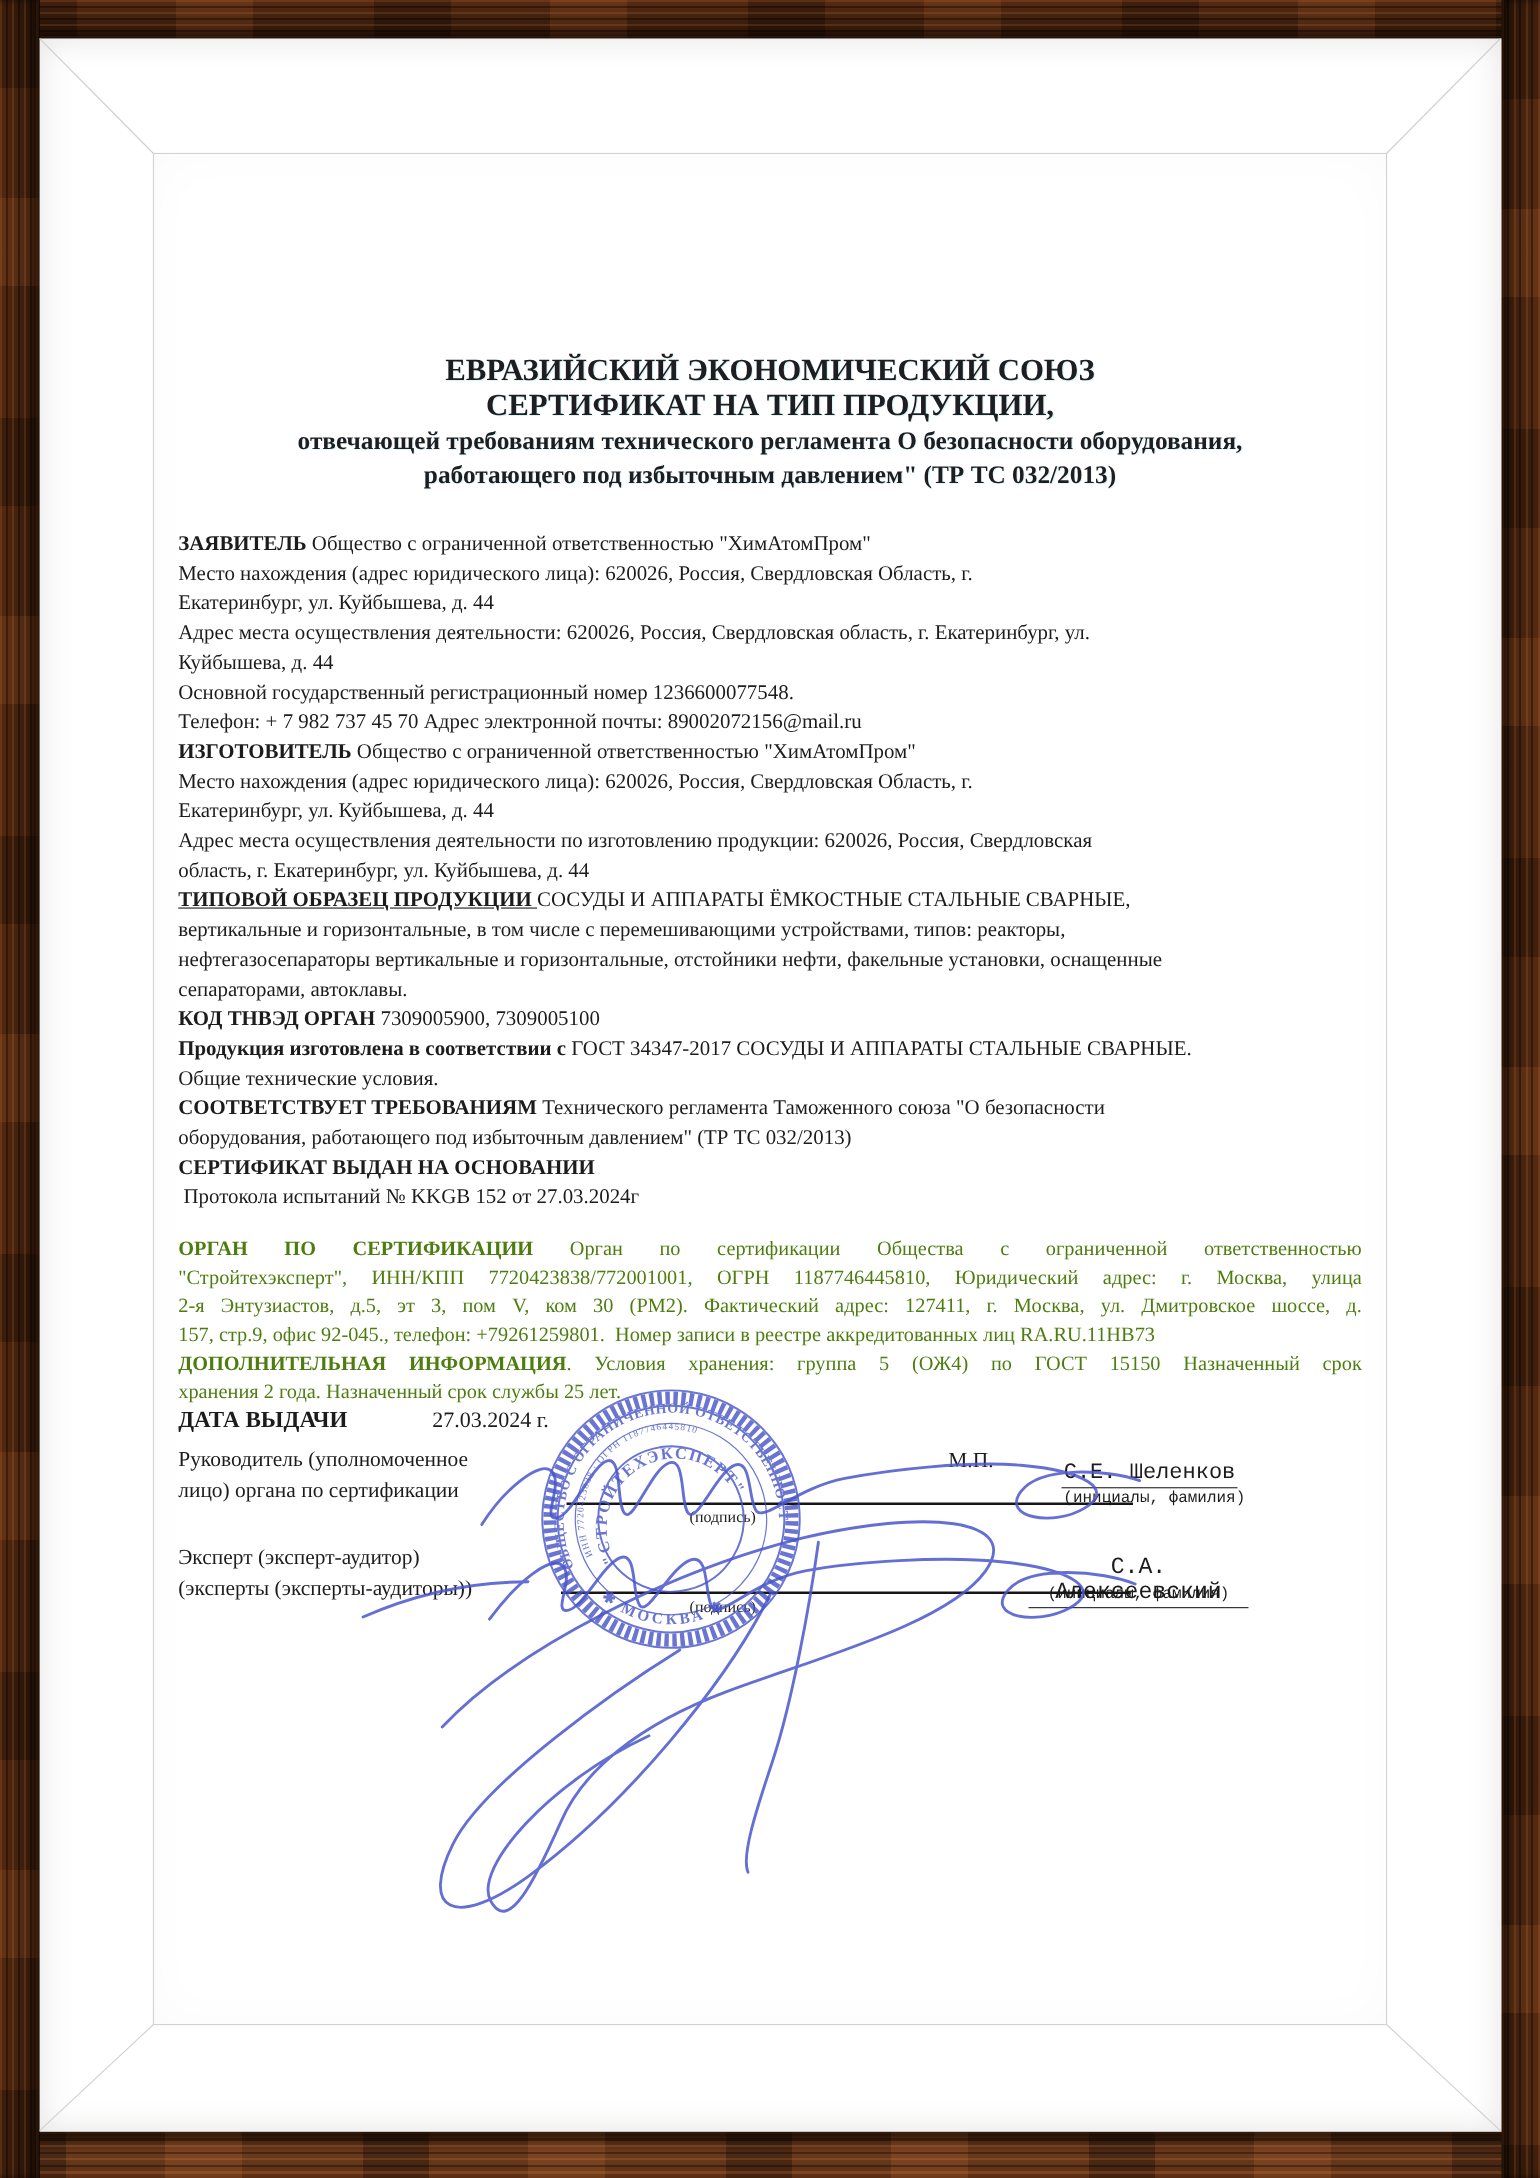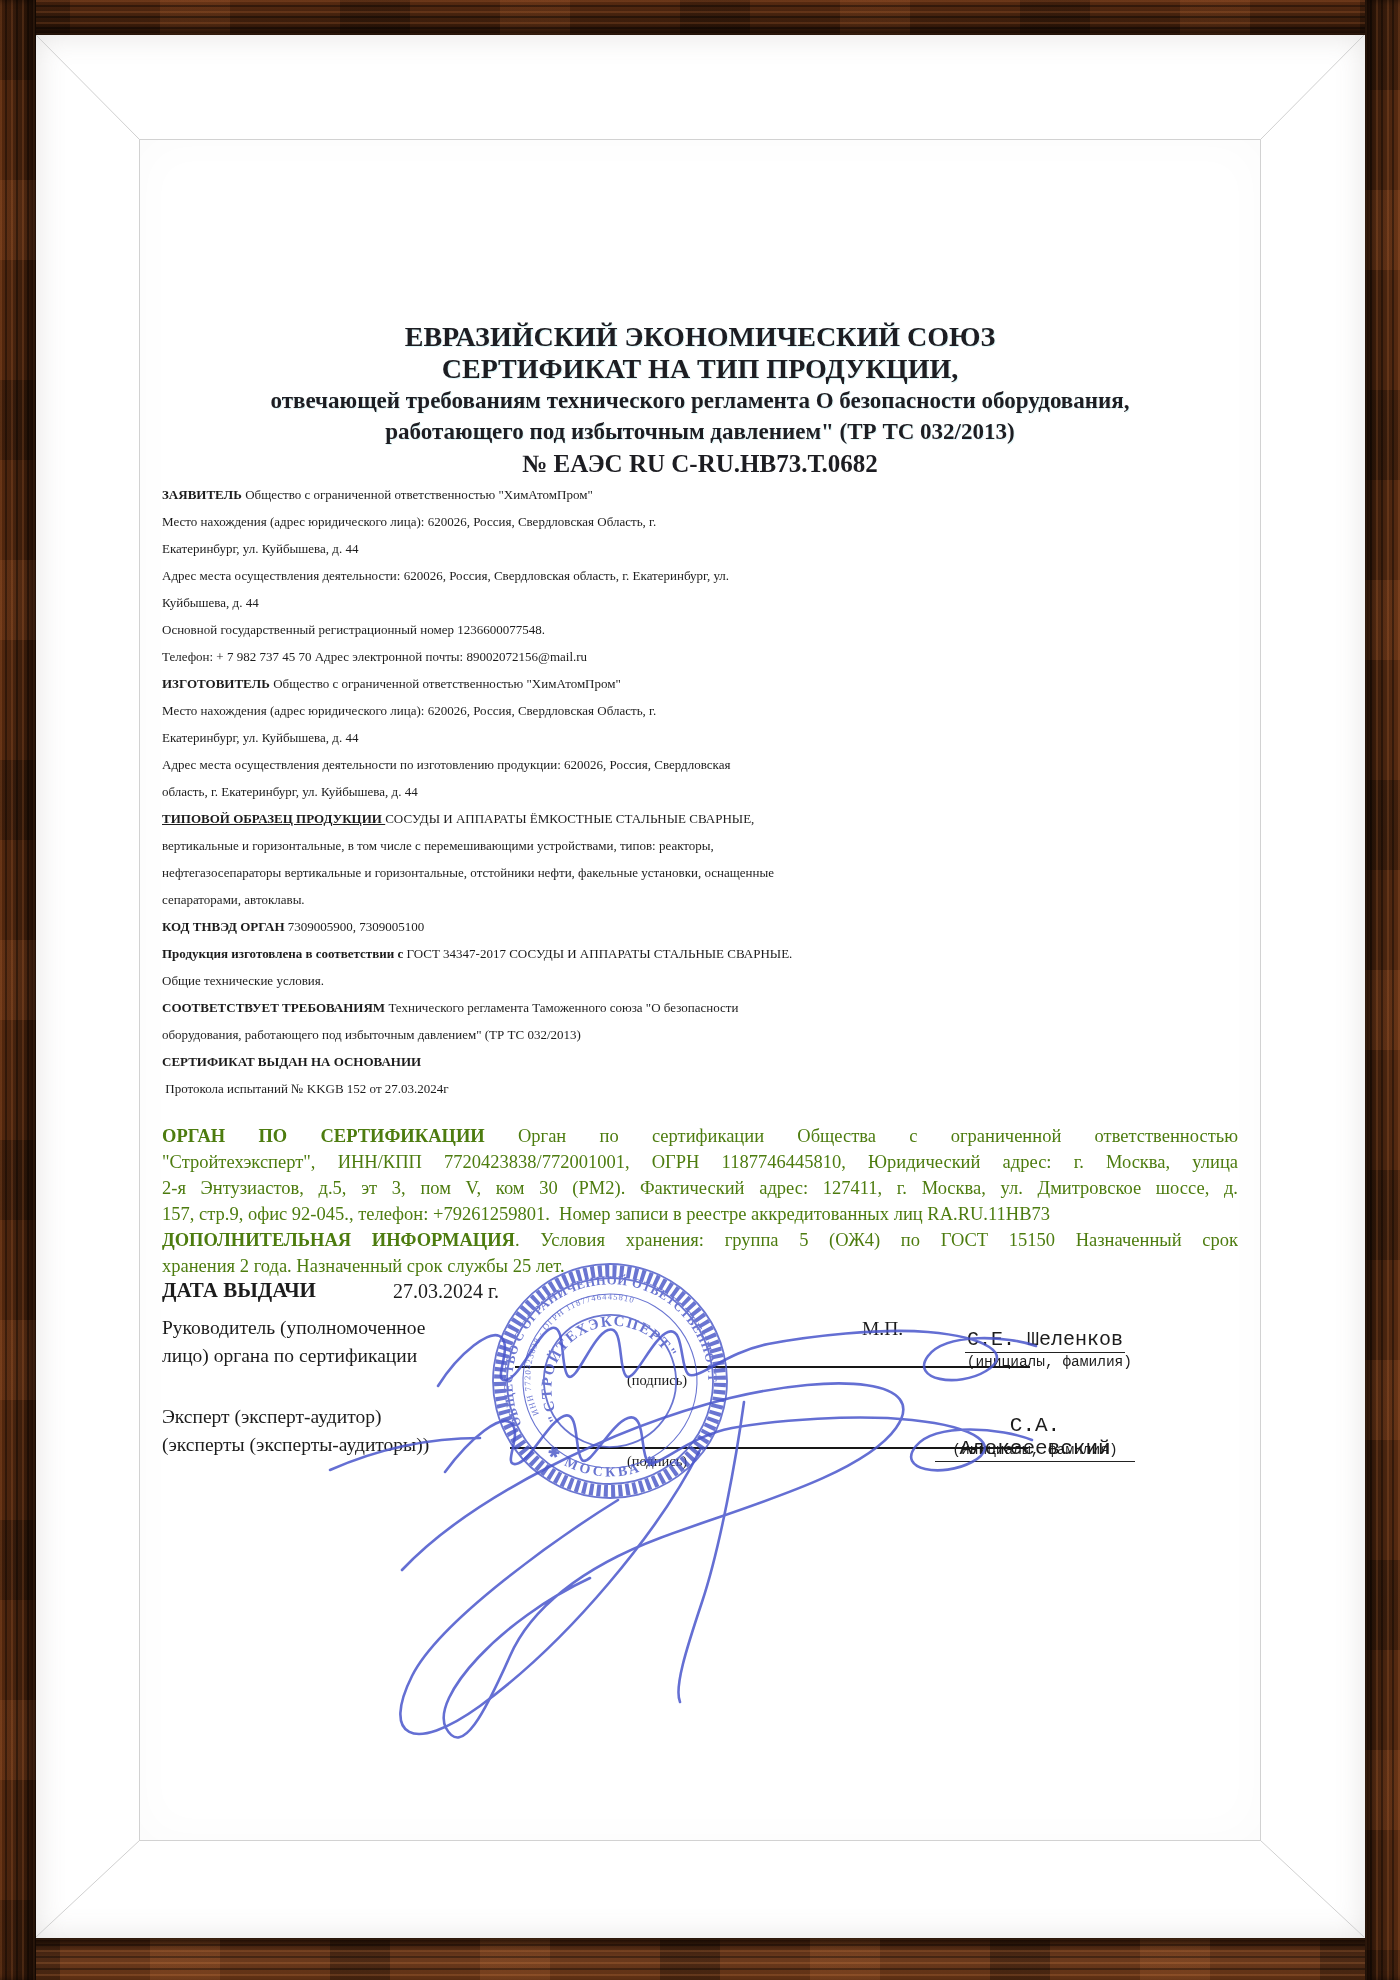--- a/index.html
+++ b/index.html
@@ -36,21 +36,21 @@
        box-shadow:inset 0 0 30px rgba(110,100,92,.18);}
   .bevel{position:absolute;left:0;top:0;pointer-events:none;}
   .paper{position:absolute;left:140px;top:140px;width:1120px;height:1700px;background:#fff;
          box-shadow:0 0 0 1px #d2d2d2, inset 0 0 50px rgba(0,0,0,.02);}
   
   .title-block{position:absolute;top:181px;left:0;right:0;text-align:center;color:#1d1d22;}
   .t-big{font-size:28px;line-height:32px;font-weight:700;text-shadow:1px 1px 0 rgba(90,210,220,.22);}
   .t-mid{font-size:23px;line-height:31px;font-weight:700;text-shadow:1px 1px 0 rgba(90,210,220,.18);}
   .t-num{font-size:25px;line-height:34px;font-weight:700;}
   .main-block{position:absolute;top:341px;left:22px;width:1076px;color:#1c1c1c;}
-  .main-block .ln{font-size:13px;line-height:27px;white-space:pre-wrap;}
+  .main-block .ln{font-size:19px;line-height:27px;white-space:pre-wrap;}
   .b{font-weight:700;}
   .bu{font-weight:700;text-decoration:underline;}
   .org-block{position:absolute;top:983px;left:22px;width:1076px;color:#4d7c0f;}
   .org-block .ln{font-size:18.5px;line-height:26px;white-space:pre-wrap;
                  text-align:justify;text-align-last:justify;}
   .org-block .ln.nj{text-align:left;text-align-last:auto;}
   
   .abs{position:absolute;color:#1c1c1c;}
   .date-label{left:22px;top:1138px;font-size:21px;font-weight:700;}
   .date-value{left:253px;top:1140px;font-size:20px;}
@@ -84,21 +84,20 @@
     <line x1="1364" y1="1937" x2="1260" y2="1840" stroke="#d0d0d0" stroke-width="1"></line>
   </svg>
 
   <div class="paper">
 
     <div class="title-block">
       <div class="t-big">ЕВРАЗИЙСКИЙ ЭКОНОМИЧЕСКИЙ СОЮЗ</div>
       <div class="t-big">СЕРТИФИКАТ НА ТИП ПРОДУКЦИИ,</div>
       <div class="t-mid">отвечающей требованиям технического регламента О безопасности оборудования,</div>
       <div class="t-mid">работающего под избыточным давлением" (ТР ТС 032/2013)</div>
-      <div class="t-num">№ ЕАЭС RU C-RU.НВ73.Т.0682</div>
     </div>
 
     <div class="main-block">
       <div class="ln"><span class="b">ЗАЯВИТЕЛЬ</span><span> Общество с ограниченной ответственностью "ХимАтомПром"</span></div>
       <div class="ln"><span>Место нахождения (адрес юридического лица): 620026, Россия, Свердловская Область, г.</span></div>
       <div class="ln"><span>Екатеринбург, ул. Куйбышева, д. 44</span></div>
       <div class="ln"><span>Адрес места осуществления деятельности: 620026, Россия, Свердловская область, г. Екатеринбург, ул.</span></div>
       <div class="ln"><span>Куйбышева, д. 44</span></div>
       <div class="ln"><span>Основной государственный регистрационный номер 1236600077548.</span></div>
       <div class="ln"><span>Телефон: + 7 982 737 45 70 Адрес электронной почты: 89002072156@mail.ru</span></div>

